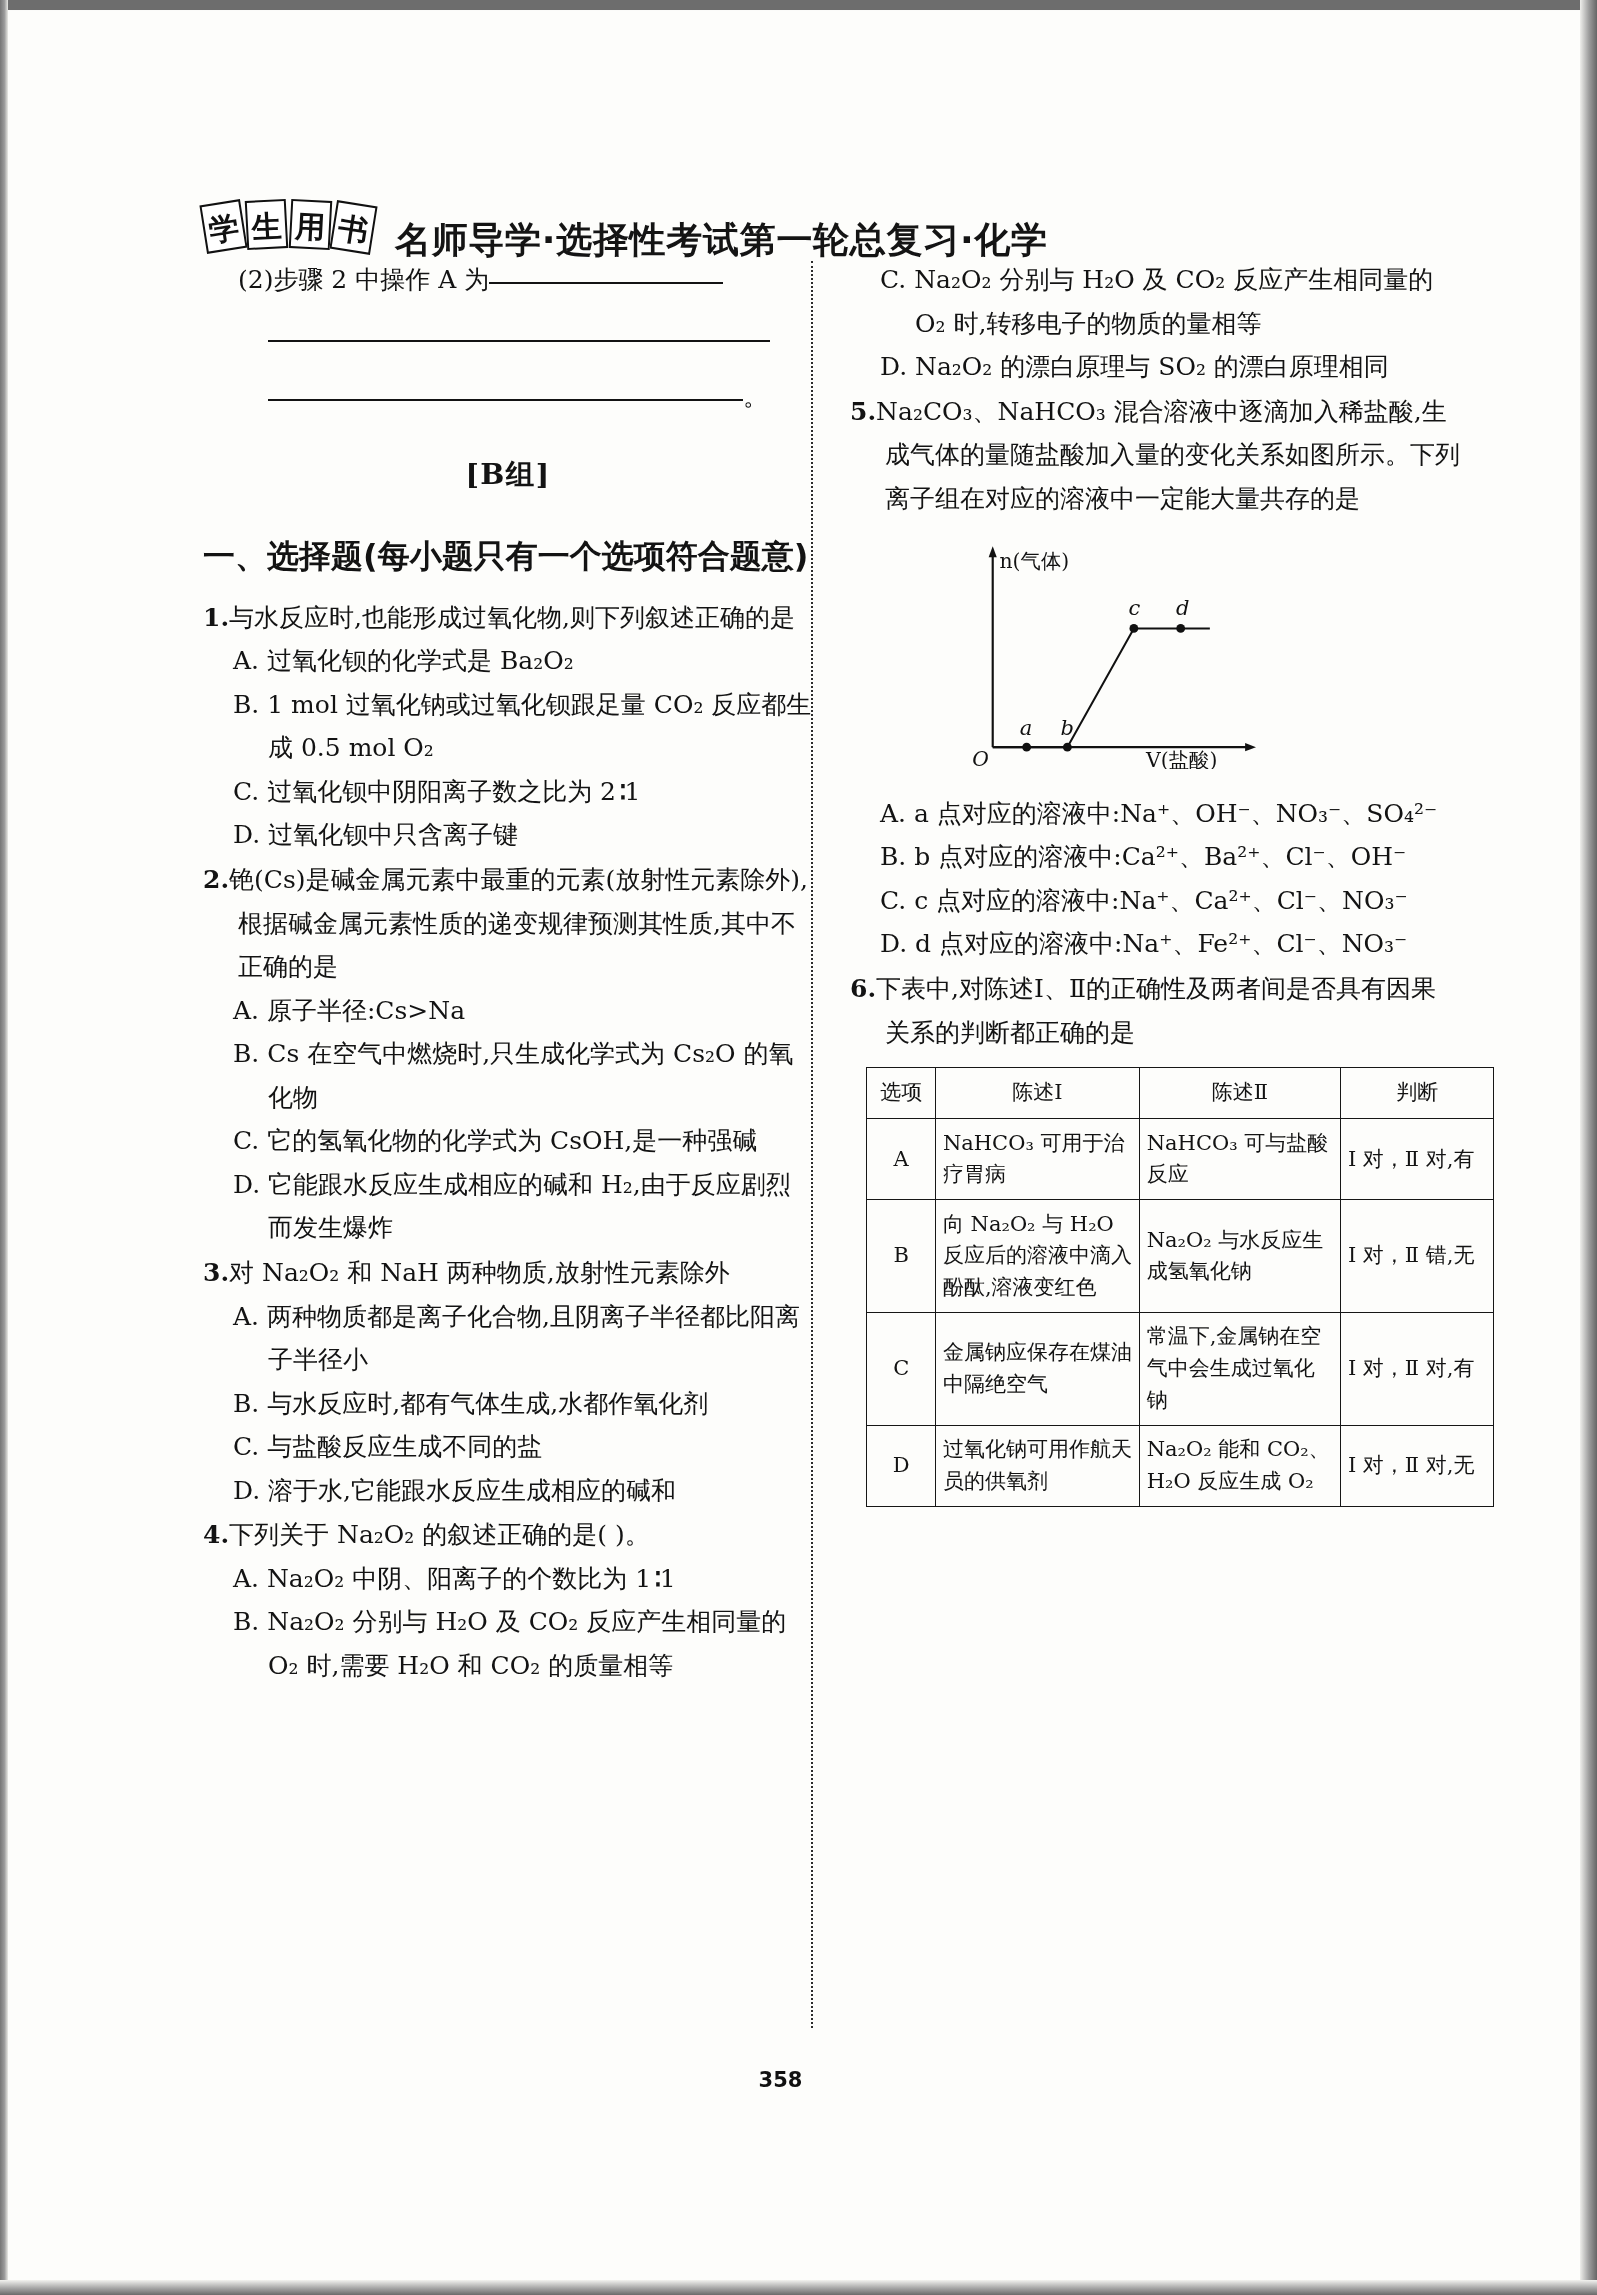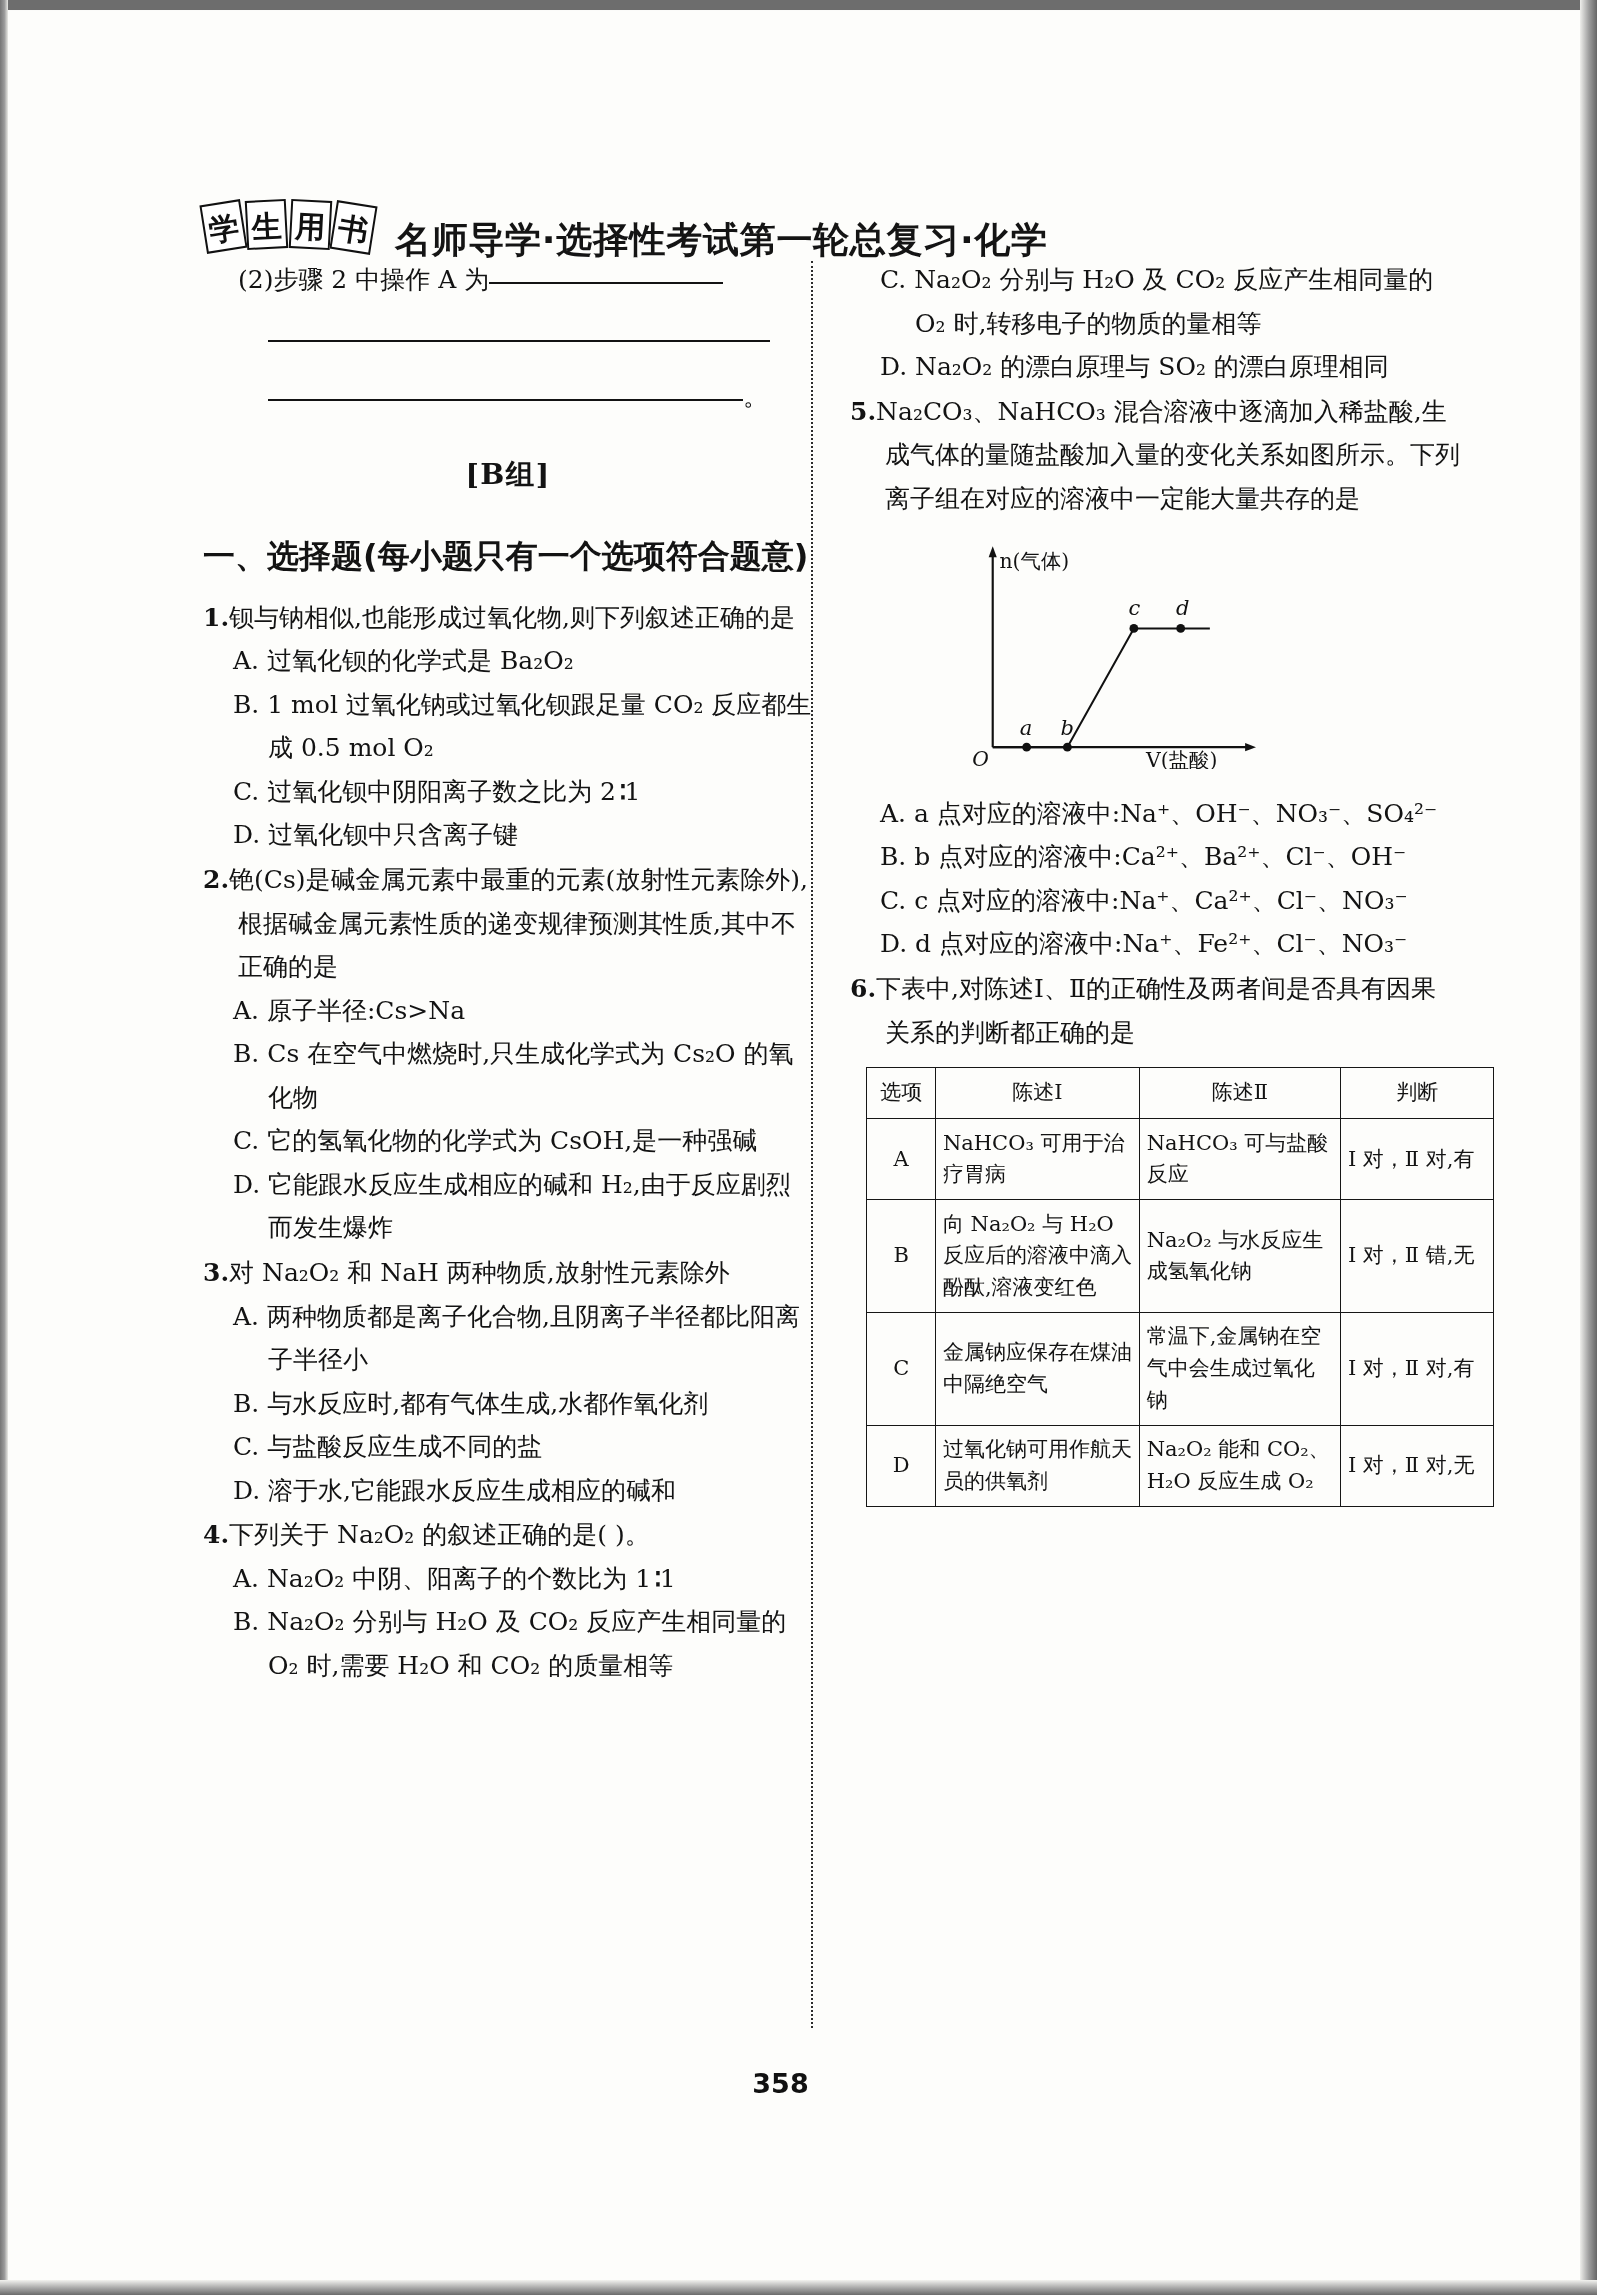--- a/index.html
+++ b/index.html
@@ -198,21 +198,21 @@
   #q6-table col.c-j   { width: 118px; }
 
   
   #page-number {
     position: absolute;
     left: 0; top: 2068px;
     width: 1561px;
     text-align: center;
     font-family: "DejaVu Sans", "Liberation Sans", sans-serif;
     font-weight: bold;
-    font-size: 27px;
+    font-size: 21px;
     color: #111;
   }
 </style>
 </head>
 <body>
 
 <div id="page">
   <div class="paper"></div>
   <div class="scan-edge-top"></div>
   <div class="scan-edge-left"></div>
@@ -242,21 +242,21 @@
     <div class="fill-row">
       <span class="fill-line" style="width:475px"></span><span>。</span>
     </div>
 
     <div class="group-label">[B组]</div>
 
     <div class="section-head">一、选择题(每小题只有一个选项符合题意)</div>
 
     <div class="q">
       <div class="q-stem">
-        <span class="q-num">1.</span><span>钡与钠相似,也能形成过氧化物,则下列叙述正确的是</span>
+        <span class="q-num">1.</span><span>与水反应时,也能形成过氧化物,则下列叙述正确的是</span>
       </div>
       <div class="opt">A. 过氧化钡的化学式是 Ba₂O₂</div>
       <div class="opt">B. 1 mol 过氧化钠或过氧化钡跟足量 CO₂ 反应都生成 0.5 mol O₂</div>
       <div class="opt">C. 过氧化钡中阴阳离子数之比为 2∶1</div>
       <div class="opt">D. 过氧化钡中只含离子键</div>
     </div>
 
     <div class="q">
       <div class="q-stem">
         <span class="q-num">2.</span><span>铯(Cs)是碱金属元素中最重的元素(放射性元素除外),根据碱金属元素性质的递变规律预测其性质,其中不正确的是</span>

